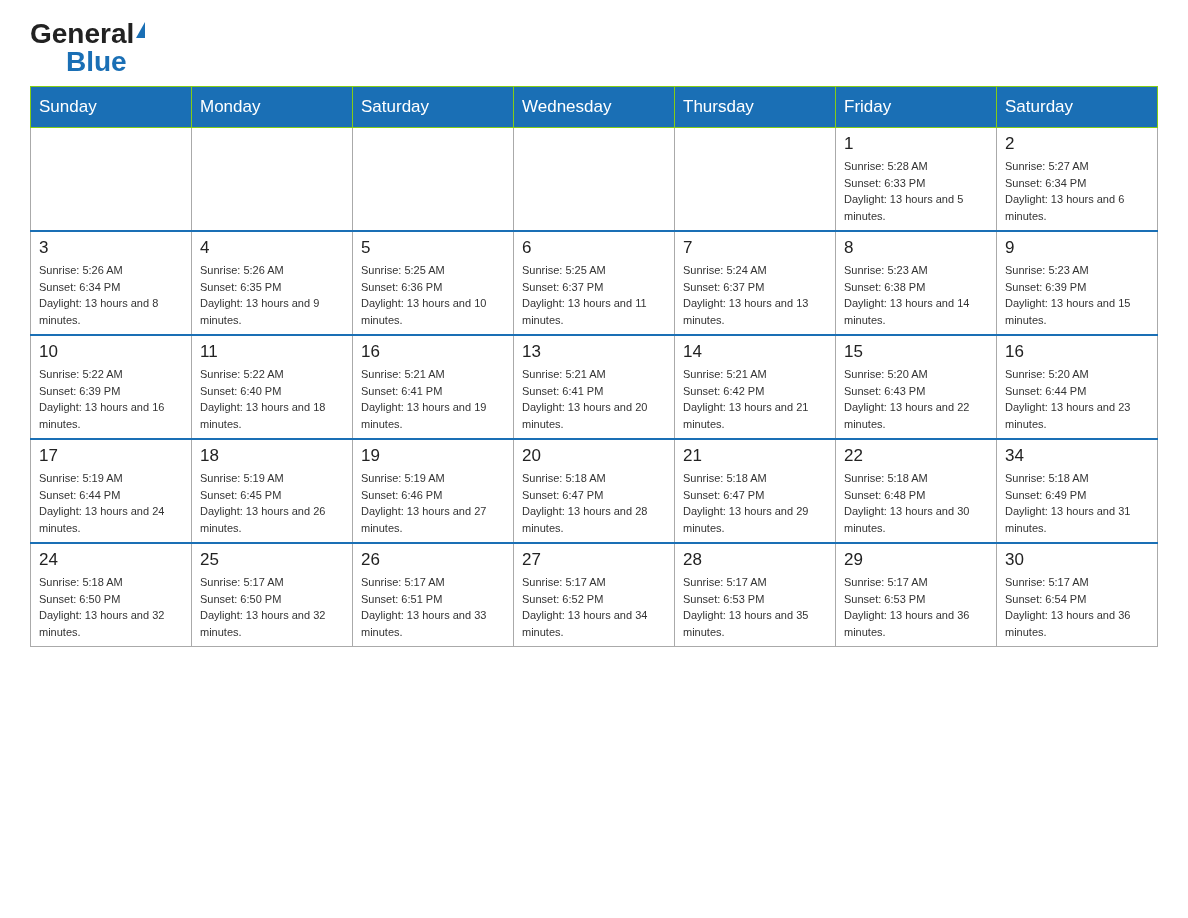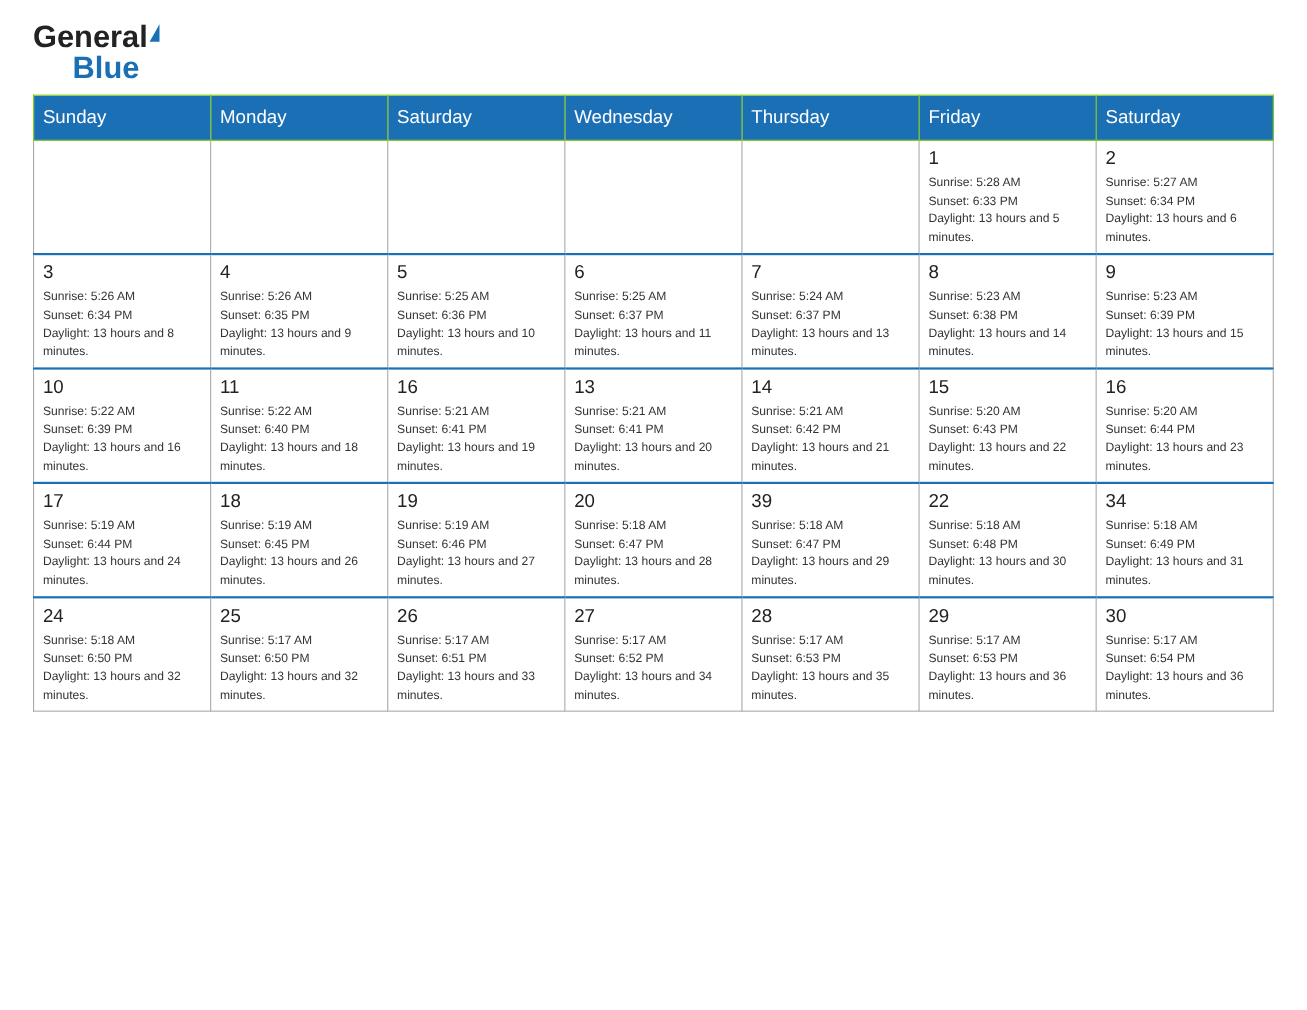--- a/index.html
+++ b/index.html
@@ -217,21 +217,21 @@
         </td>
         <td>
           <span class="day-number">19</span>
           <div class="day-info">Sunrise: 5:19 AM<br>Sunset: 6:46 PM<br>Daylight: 13 hours and 27 minutes.</div>
         </td>
         <td>
           <span class="day-number">20</span>
           <div class="day-info">Sunrise: 5:18 AM<br>Sunset: 6:47 PM<br>Daylight: 13 hours and 28 minutes.</div>
         </td>
         <td>
-          <span class="day-number">39</span>
+          <span class="day-number">21</span>
           <div class="day-info">Sunrise: 5:18 AM<br>Sunset: 6:47 PM<br>Daylight: 13 hours and 29 minutes.</div>
         </td>
         <td>
           <span class="day-number">22</span>
           <div class="day-info">Sunrise: 5:18 AM<br>Sunset: 6:48 PM<br>Daylight: 13 hours and 30 minutes.</div>
         </td>
         <td>
           <span class="day-number">34</span>
           <div class="day-info">Sunrise: 5:18 AM<br>Sunset: 6:49 PM<br>Daylight: 13 hours and 31 minutes.</div>
         </td>

